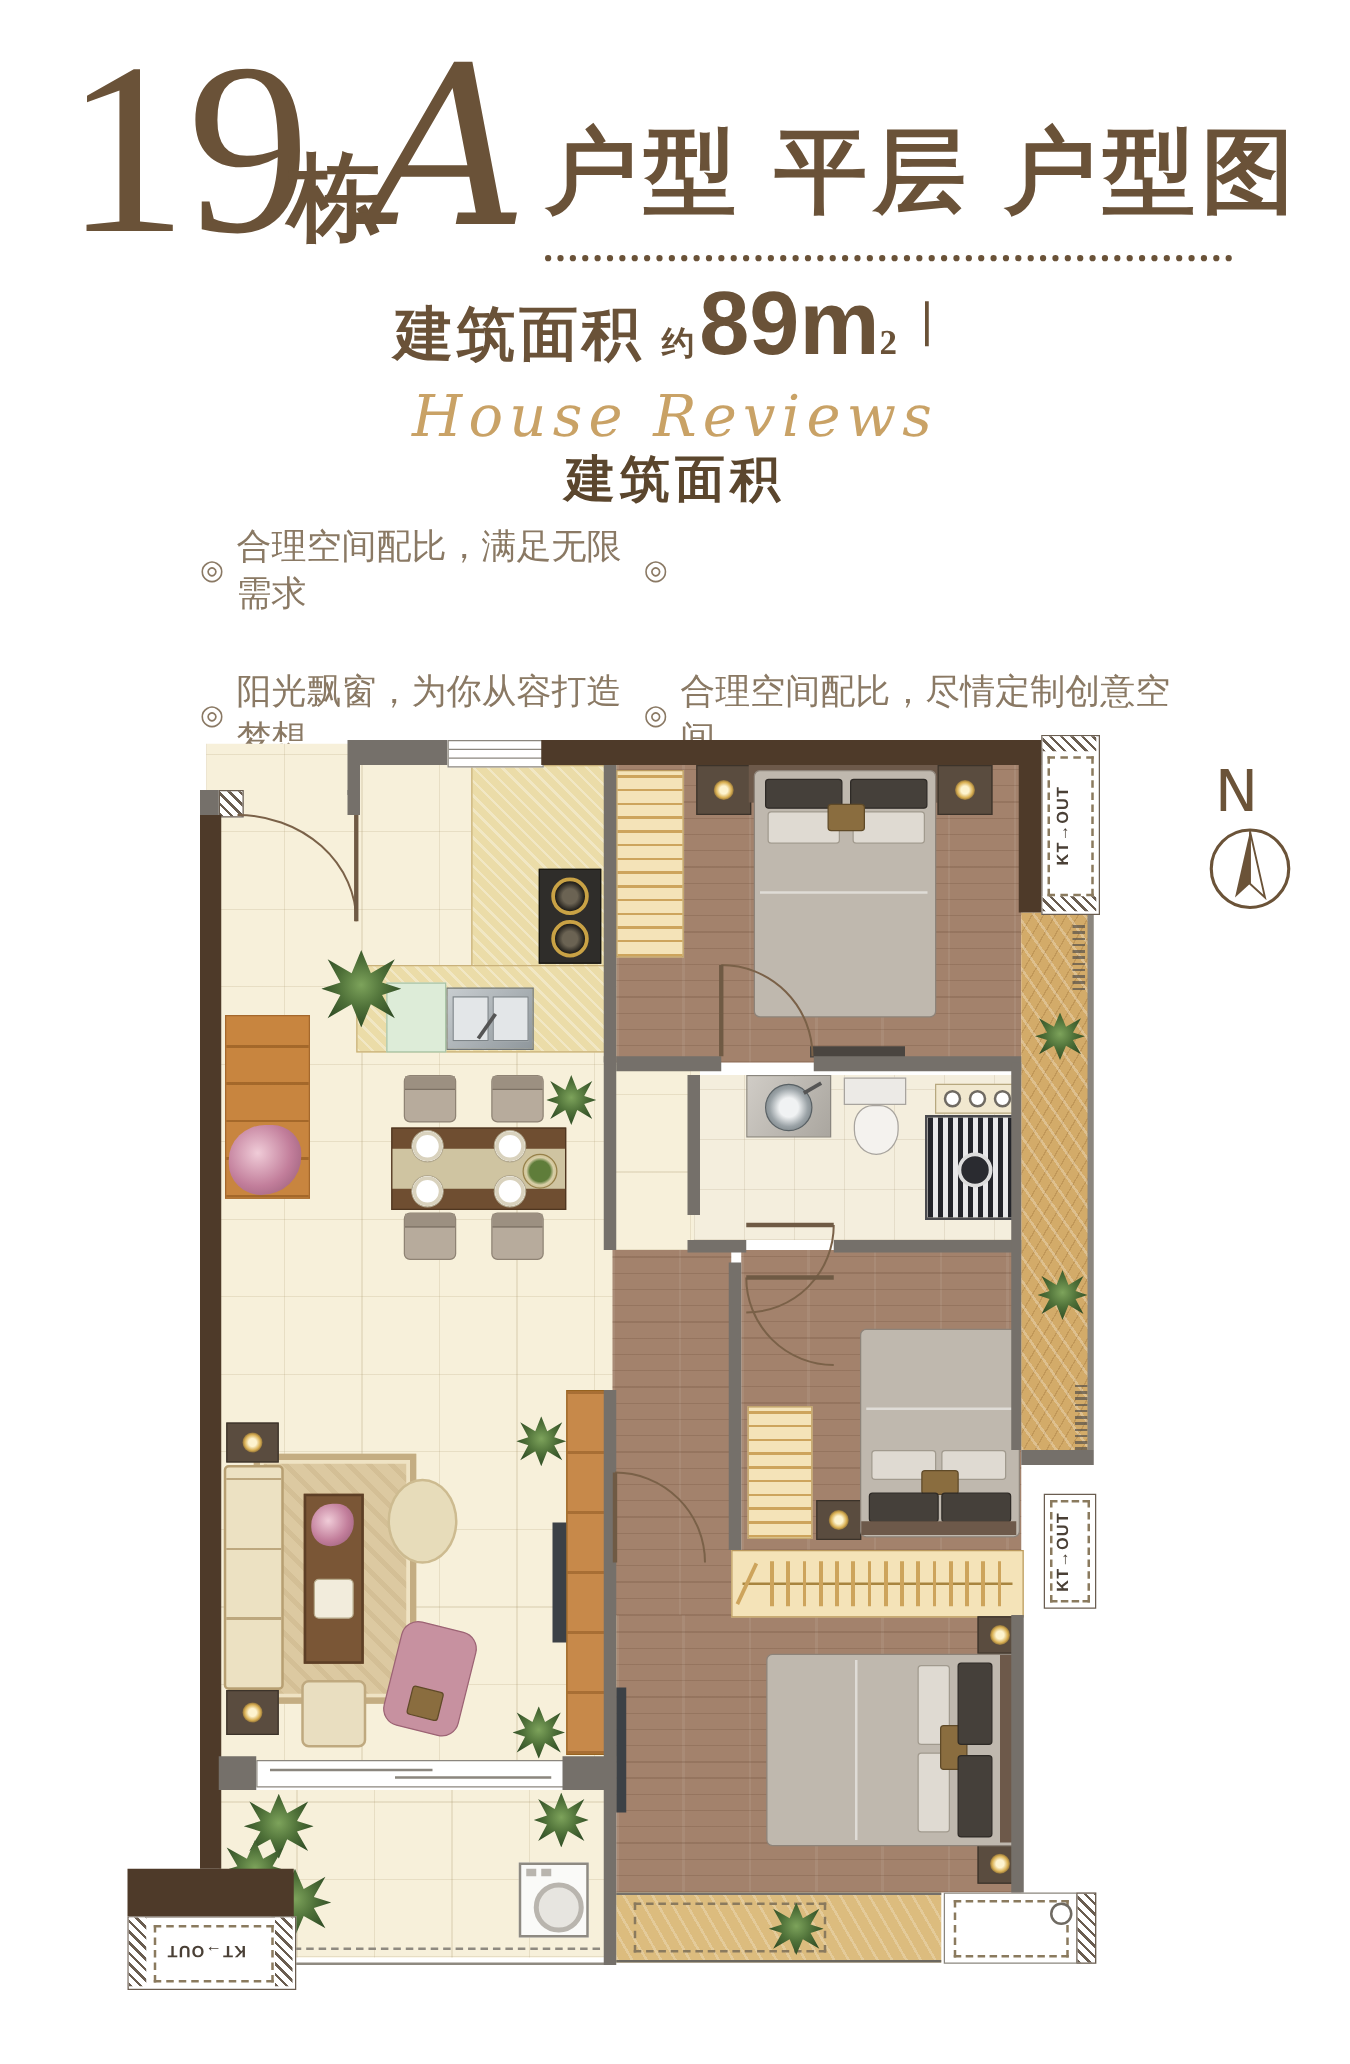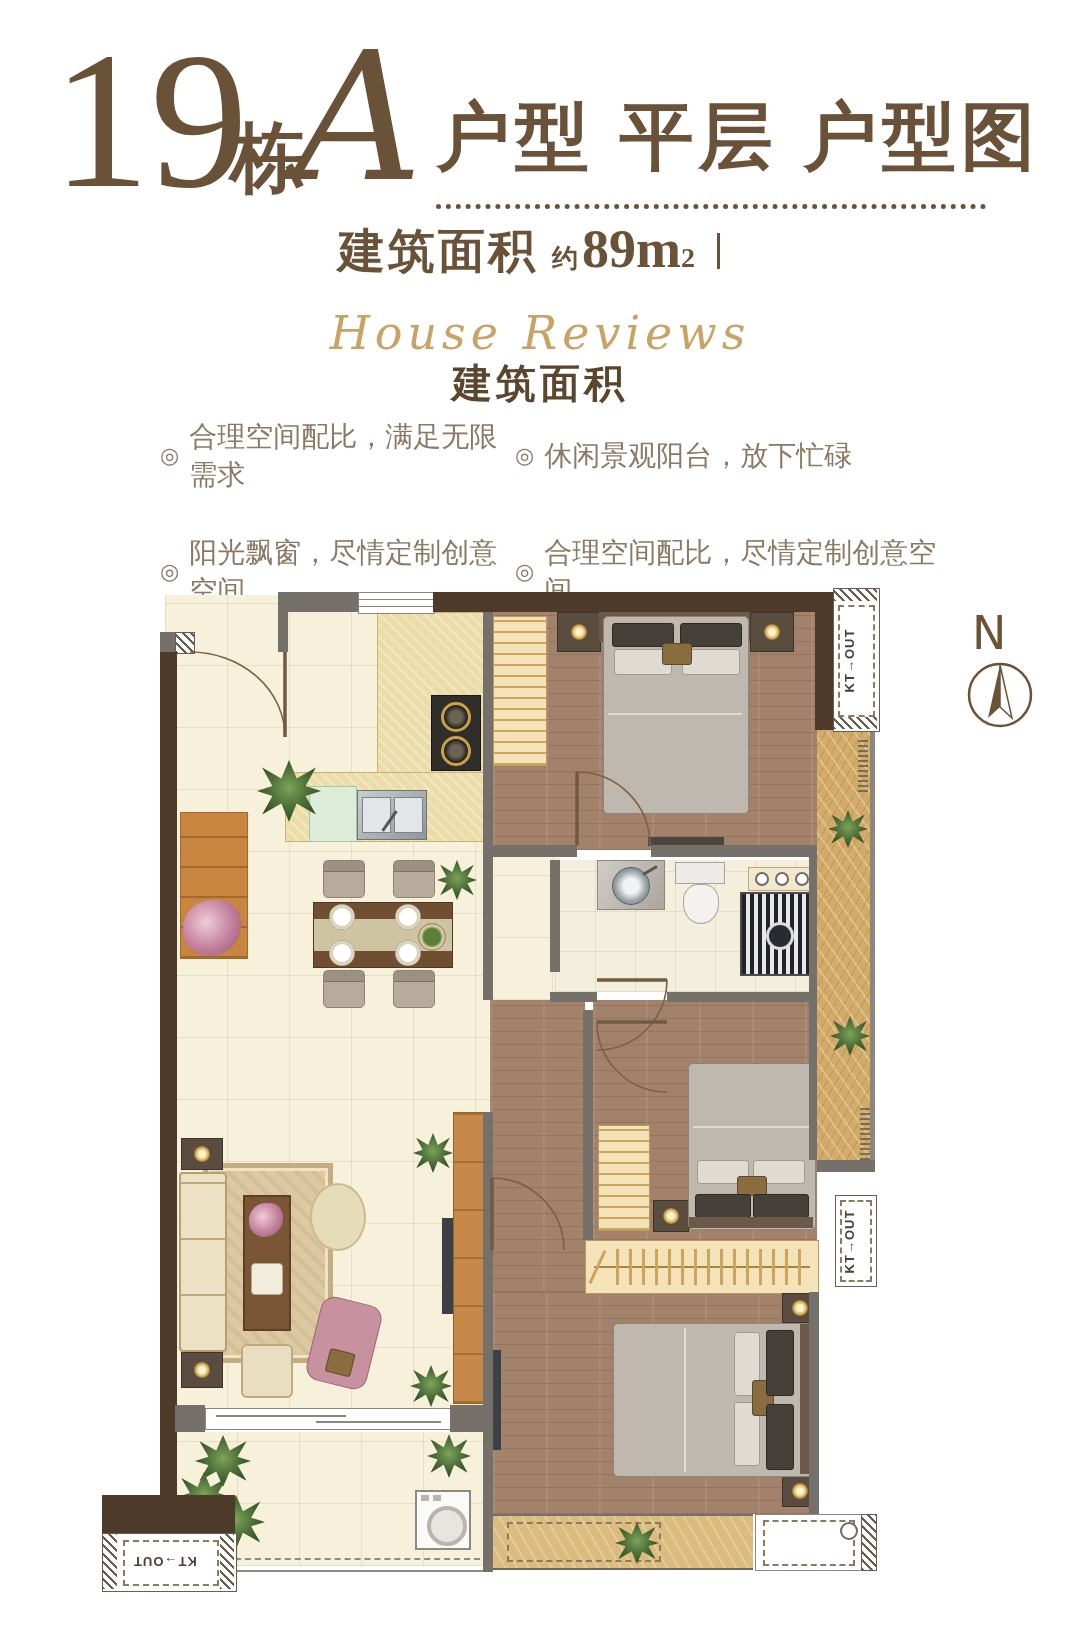--- a/index.html
+++ b/index.html
@@ -7,21 +7,21 @@
   .abs{position:absolute;}
   
   .t-num{left:52px;top:40px;font-family:"Liberation Serif",serif;font-size:196px;line-height:.82;color:#6a5238;}
   .t-dong{left:230px;top:108px;font-family:"Liberation Serif",serif;font-weight:700;font-size:76px;color:#6a5238;}
   .t-unit{left:294px;top:38px;font-family:"DejaVu Serif",serif;font-style:italic;font-size:178px;line-height:.9;color:#6a5238;}
   .t-rest{left:436px;top:88px;font-size:74px;font-weight:700;letter-spacing:5px;color:#6a5238;}
   .t-dots{left:436px;top:204px;width:550px;height:0;border-bottom:5px dotted #6a5238;}
   .sub-row{left:0;top:218px;width:1080px;display:flex;justify-content:center;align-items:baseline;color:#6a5238;}
   .sub-label{font-size:47px;font-weight:700;letter-spacing:3px;}
   .sub-approx{font-size:26px;margin:0 4px 0 14px;font-weight:700;}
-  .sub-val{font-family:Liberation Serif, serif;font-size:54px;font-weight:700;}
+  .sub-val{font-family:Liberation Sans, sans-serif;font-size:72px;font-weight:700;}
   .sub-exp{font-family:"Liberation Serif",serif;font-size:28px;font-weight:700;vertical-align:super;}
   .sub-sep{width:3px;height:36px;background:#6a5238;margin:0 22px;align-self:center;}
   .sub-rooms{font-size:47px;font-weight:700;letter-spacing:3px;}
   .rv-script{left:0;top:306px;width:1080px;text-align:center;font-family:"DejaVu Serif",serif;font-style:italic;font-size:46px;letter-spacing:5px;color:#c9a266;}
   .rv-title{left:0;top:356px;width:1080px;text-align:center;font-size:40px;font-weight:700;letter-spacing:4px;color:#5b462d;}
   .bullets{left:160px;top:418px;width:790px;display:grid;grid-template-columns:355px 435px;grid-row-gap:40px;color:#8a7964;font-size:28px;}
   .bullet{display:flex;align-items:center;}
   .mk{font-size:22px;margin-right:10px;color:#8a7964;}
   
   .plan{left:95px;top:560px;width:785px;height:1035px;}
@@ -96,25 +96,24 @@
 <div class="abs rv-script">House Reviews</div>
 <div class="abs rv-title">建筑面积</div>
 
 <div class="abs bullets">
   <div class="bullet">
       <span class="mk">◎</span>
       <span>合理空间配比，满足无限需求</span>
     </div>
   <div class="bullet">
       <span class="mk">◎</span>
-      <span>休闲景观阳台，放下忙碌</span>
     </div>
   <div class="bullet">
       <span class="mk">◎</span>
-      <span>阳光飘窗，尽情定制创意空间</span>
+      <span>阳光飘窗，为你从容打造梦想</span>
     </div>
   <div class="bullet">
       <span class="mk">◎</span>
       <span>合理空间配比，尽情定制创意空间</span>
     </div>
 </div>
 
 <div class="abs plan">
 
   <div class="abs f-cream" style="left:70px;top:35px;width:330px;height:815px;"></div>

